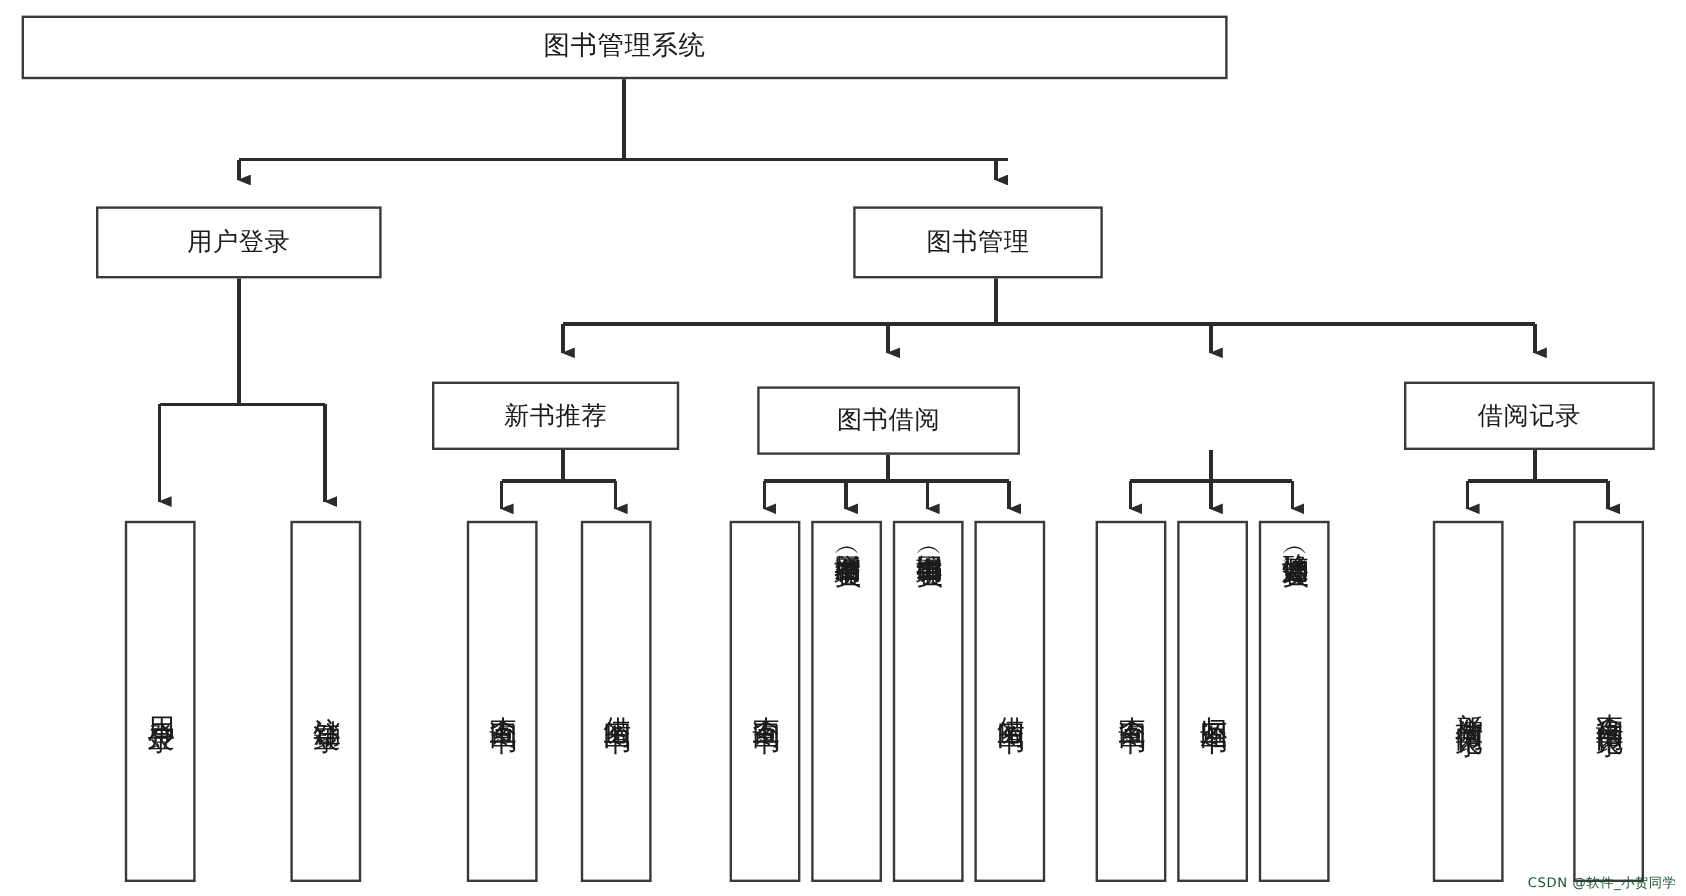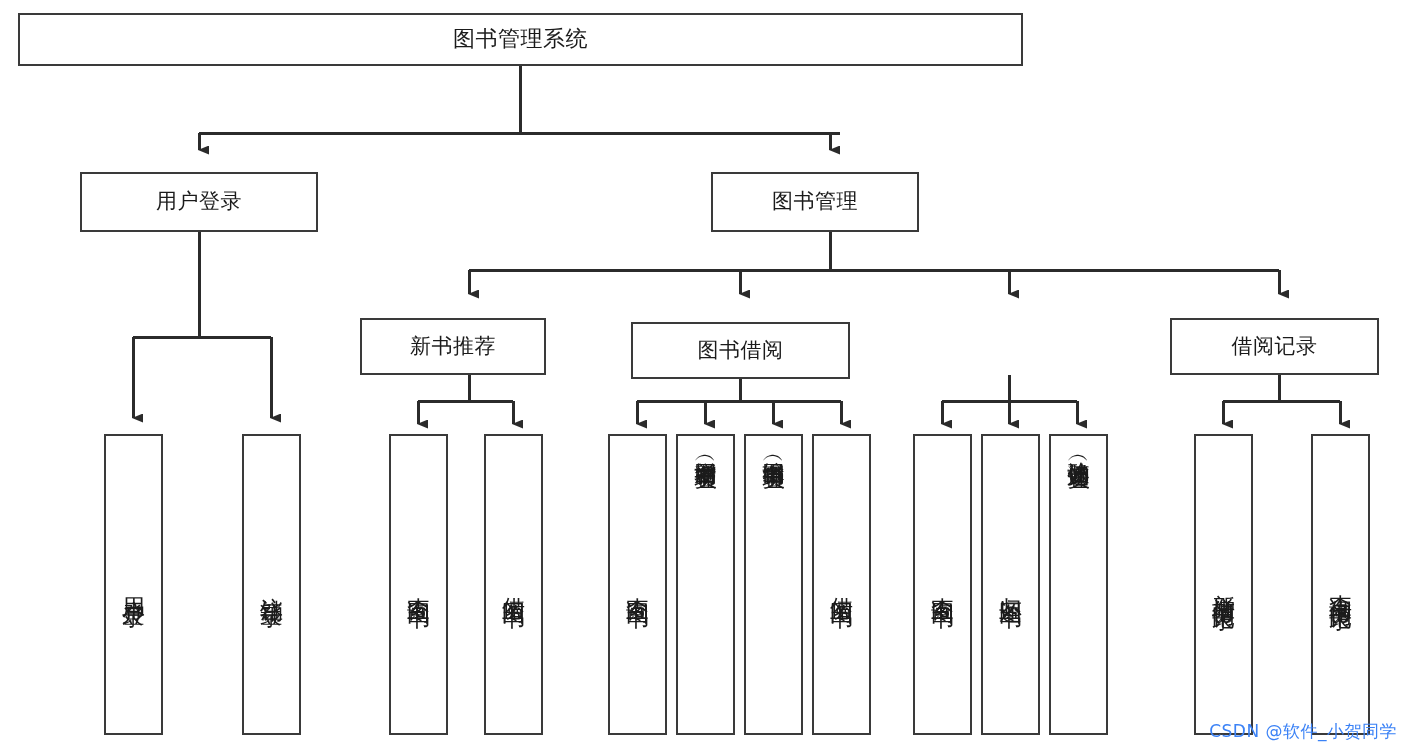--- a/index.html
+++ b/index.html
@@ -70,22 +70,22 @@
     letter-spacing: 1px;
   }
   .node.leaf.mid-text {
     align-items: center;
     padding-top: 0;
   }
   .watermark {
     position: absolute;
     right: 8px;
     bottom: 4px;
-    font-size: 17px;
-    color: #3b82f6;
+    font-size: 11px;
+    color: #14532d;
     white-space: nowrap;
     letter-spacing: 0.5px;
   }
 </style>
 </head>
 <body>
 
 <div id="diagram-root">
 
   <svg id="diagram-svg" viewBox="0 0 1405 747" xmlns="http://www.w3.org/2000/svg">
@@ -144,21 +144,21 @@
   </div>
 
   <div class="node horiz" style="left:80px; top:172px; width:238px; height:60px;">
     <span class="node-label">用户登录</span>
   </div>
 
   <div class="node horiz" style="left:711px; top:172px; width:208px; height:60px;">
     <span class="node-label">图书管理</span>
   </div>
 
-  <div class="node horiz" style="left:360px; top:318px; width:186px; height:57px;">
+  <div class="node horiz" style="left:360px; top:318px; width:206px; height:57px;">
     <span class="node-label">新书推荐</span>
   </div>
 
   <div class="node horiz" style="left:631px; top:322px; width:219px; height:57px;">
     <span class="node-label">图书借阅</span>
   </div>
 
 
   <div class="node horiz" style="left:1170px; top:318px; width:209px; height:57px;">
     <span class="node-label">借阅记录</span>

